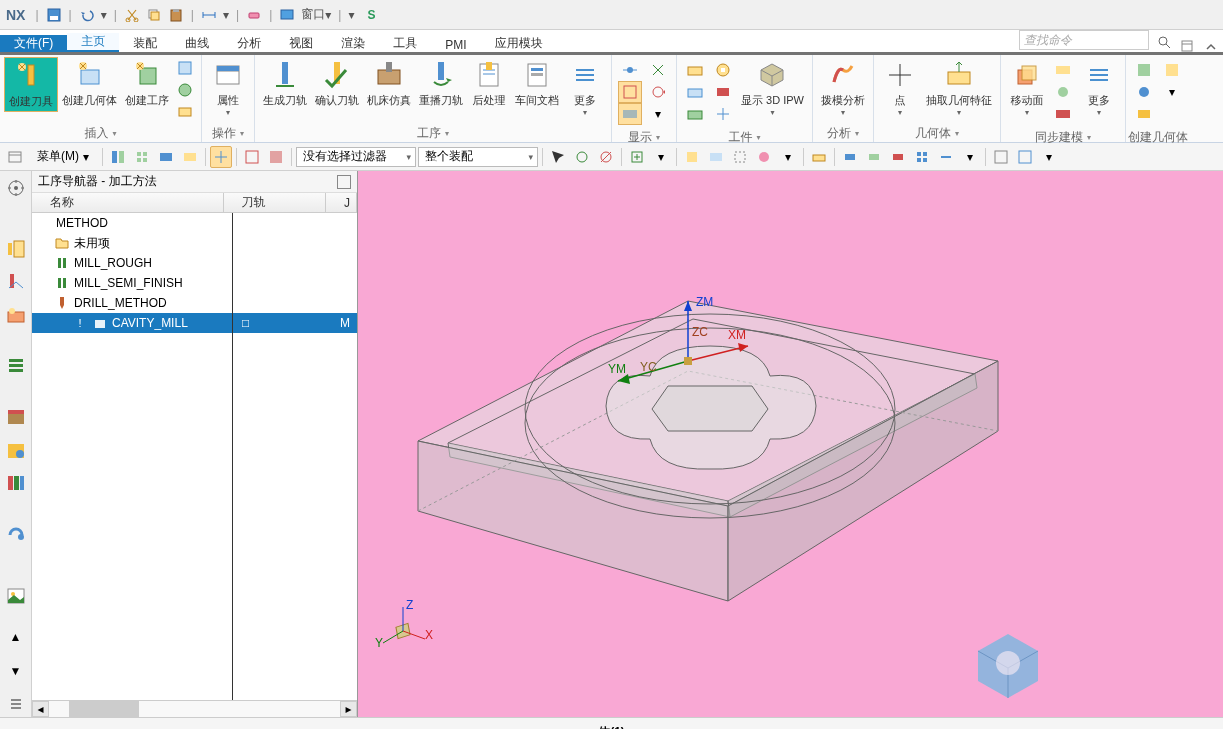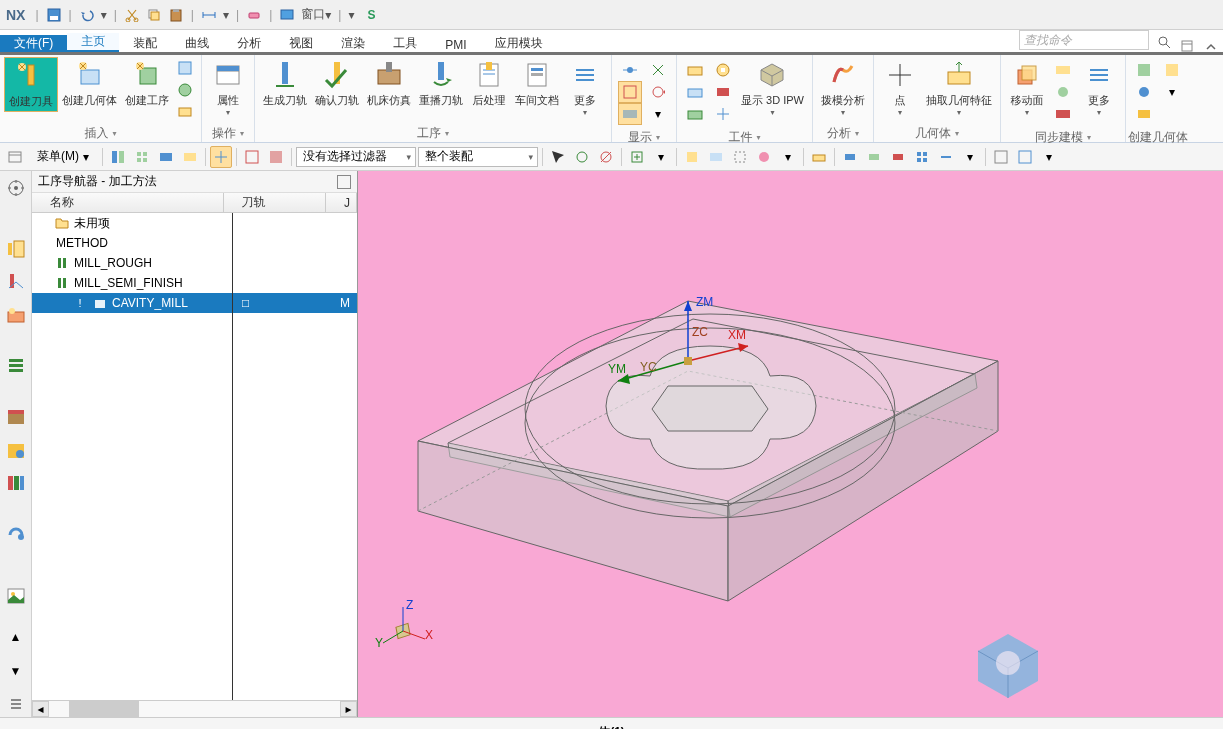--- a/index.html
+++ b/index.html
@@ -787,36 +787,36 @@
     <div class="nav-header">
       <div class="nav-col name">名称</div>
       <div class="nav-col track">刀轨</div>
       <div class="nav-col" style="flex:1">J</div>
     </div>
     <div class="nav-tree">
       <div class="tree-vline"></div>
       <div id="tree-rows">
           <div class="tree-row">
             <div style="width: 200px; display: flex; align-items: center;">
+              <span class="indent" style="width: 0px;"></span>
+              <span class="node-icon"></span>
+              <span>METHOD</span>
+            </div>
+            <div style="width: 100px; padding-left: 6px;"></div>
+            <div style="flex: 1 1 0%; padding-left: 4px;"></div>
+          </div>
+          <div class="tree-row">
+            <div style="width: 200px; display: flex; align-items: center;">
               <span class="indent" style="width: 18px;"></span>
               <span class="node-icon">
                 <svg width="14" height="12">
                   <path d="M1 2h5l1 2h6v7H1z" fill="#ffe090" stroke="#c08820"></path>
                 </svg>
               </span>
               <span>未用项</span>
-            </div>
-            <div style="width: 100px; padding-left: 6px;"></div>
-            <div style="flex: 1 1 0%; padding-left: 4px;"></div>
-          </div>
-          <div class="tree-row">
-            <div style="width: 200px; display: flex; align-items: center;">
-              <span class="indent" style="width: 0px;"></span>
-              <span class="node-icon"></span>
-              <span>METHOD</span>
             </div>
             <div style="width: 100px; padding-left: 6px;"></div>
             <div style="flex: 1 1 0%; padding-left: 4px;"></div>
           </div>
           <div class="tree-row">
             <div style="width: 200px; display: flex; align-items: center;">
               <span class="indent" style="width: 18px;"></span>
               <span class="node-icon">
                 <svg width="14" height="14">
                   <rect x="3" y="2" width="3" height="10" fill="#3a8a3a"></rect>
@@ -831,20 +831,34 @@
           <div class="tree-row">
             <div style="width: 200px; display: flex; align-items: center;">
               <span class="indent" style="width: 18px;"></span>
               <span class="node-icon">
                 <svg width="14" height="14">
                   <rect x="3" y="2" width="3" height="10" fill="#3a8a3a"></rect>
                   <rect x="8" y="2" width="3" height="10" fill="#3a8a3a"></rect>
                 </svg>
               </span>
               <span>MILL_SEMI_FINISH</span>
+            </div>
+            <div style="width: 100px; padding-left: 6px;"></div>
+            <div style="flex: 1 1 0%; padding-left: 4px;"></div>
+          </div>
+          <div class="tree-row">
+            <div style="width: 200px; display: flex; align-items: center;">
+              <span class="indent" style="width: 18px;"></span>
+              <span class="node-icon">
+                <svg width="14" height="14">
+                  <rect x="5" y="1" width="4" height="8" fill="#c06030"></rect>
+                  <path d="M5 9 L7 13 L9 9 Z" fill="#c06030"></path>
+                </svg>
+              </span>
+              <span>DRILL_METHOD</span>
             </div>
             <div style="width: 100px; padding-left: 6px;"></div>
             <div style="flex: 1 1 0%; padding-left: 4px;"></div>
           </div>
           <div class="tree-row selected">
             <div style="width: 200px; display: flex; align-items: center;">
               <span class="indent" style="width: 36px;"></span>
               <span class="node-icon" style="color: rgb(255, 255, 255);">!</span>
               <span class="node-icon">
                 <svg width="14" height="14">

